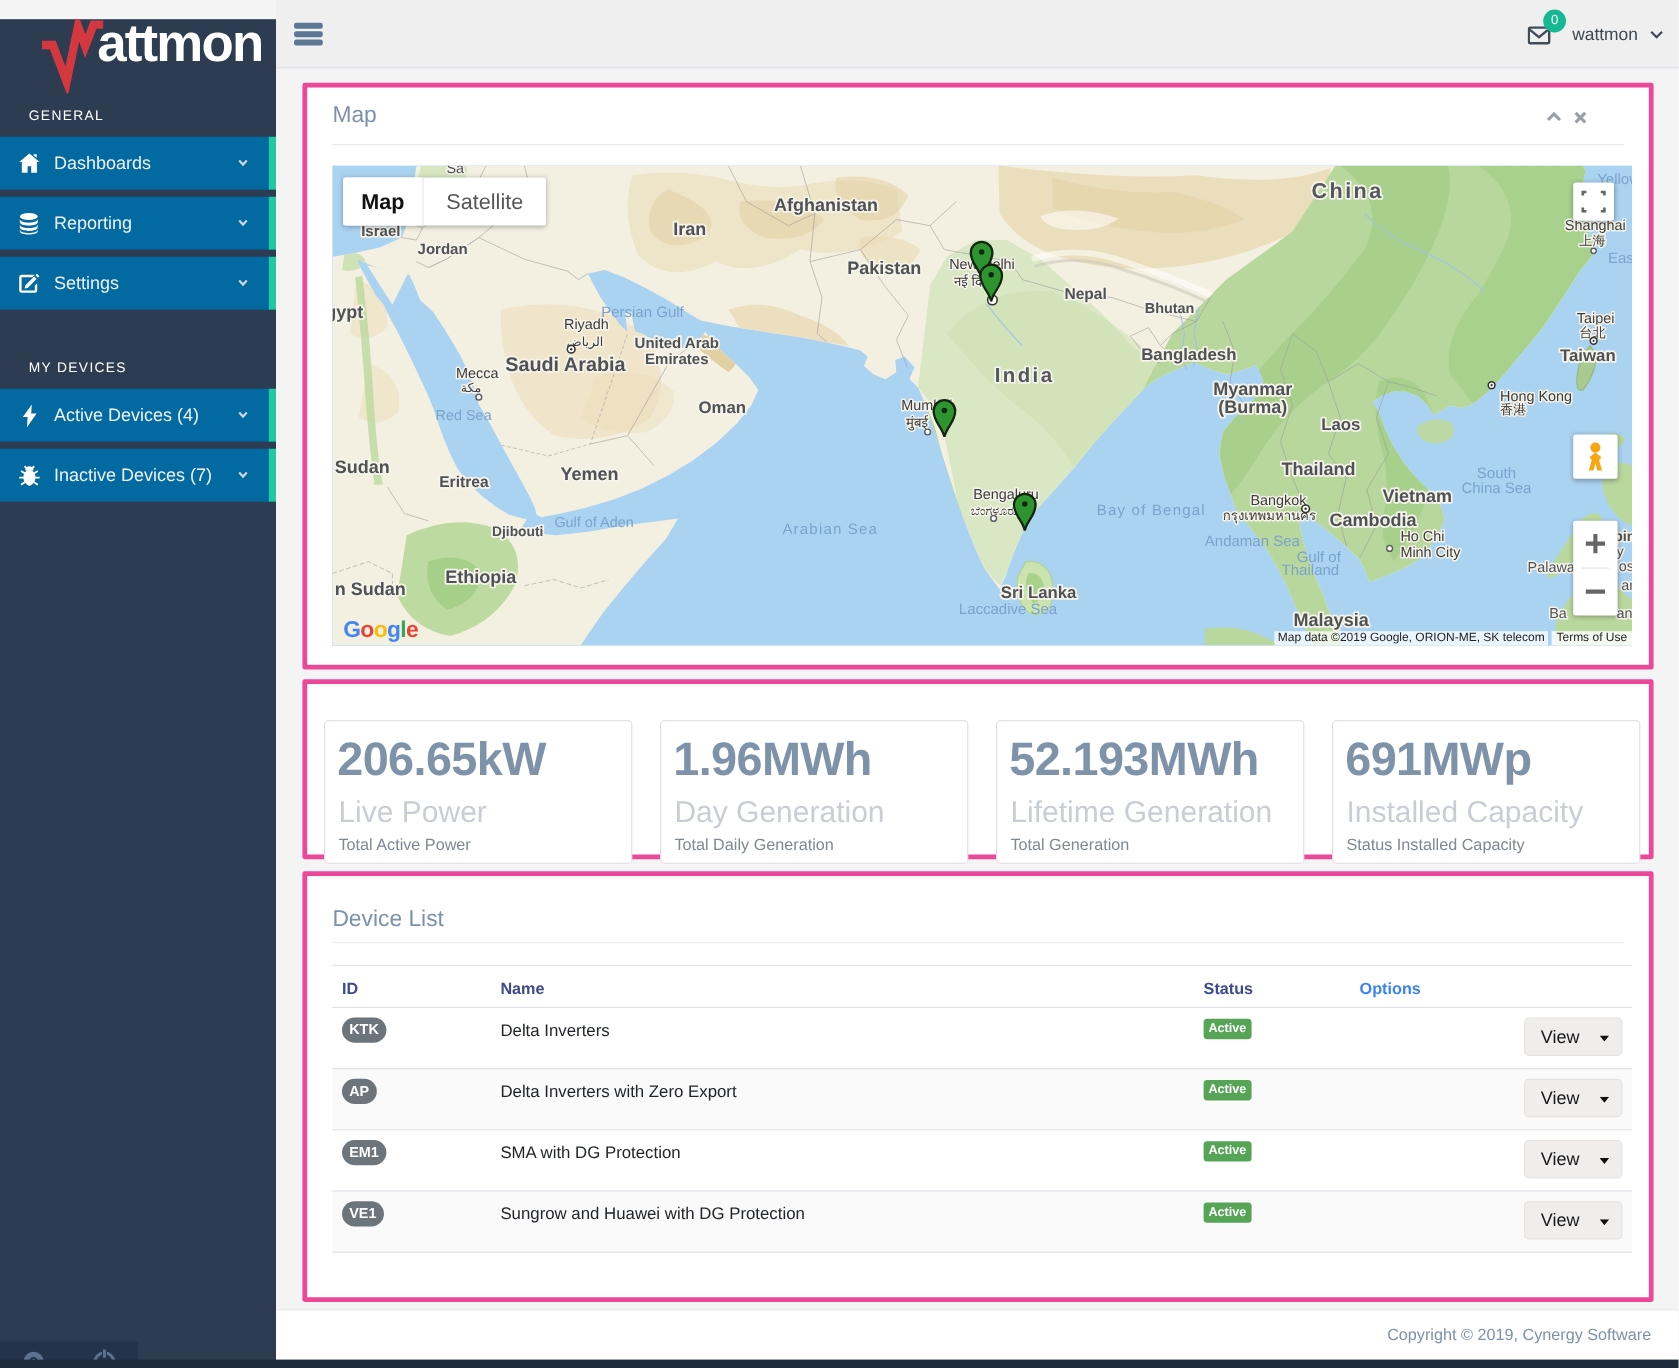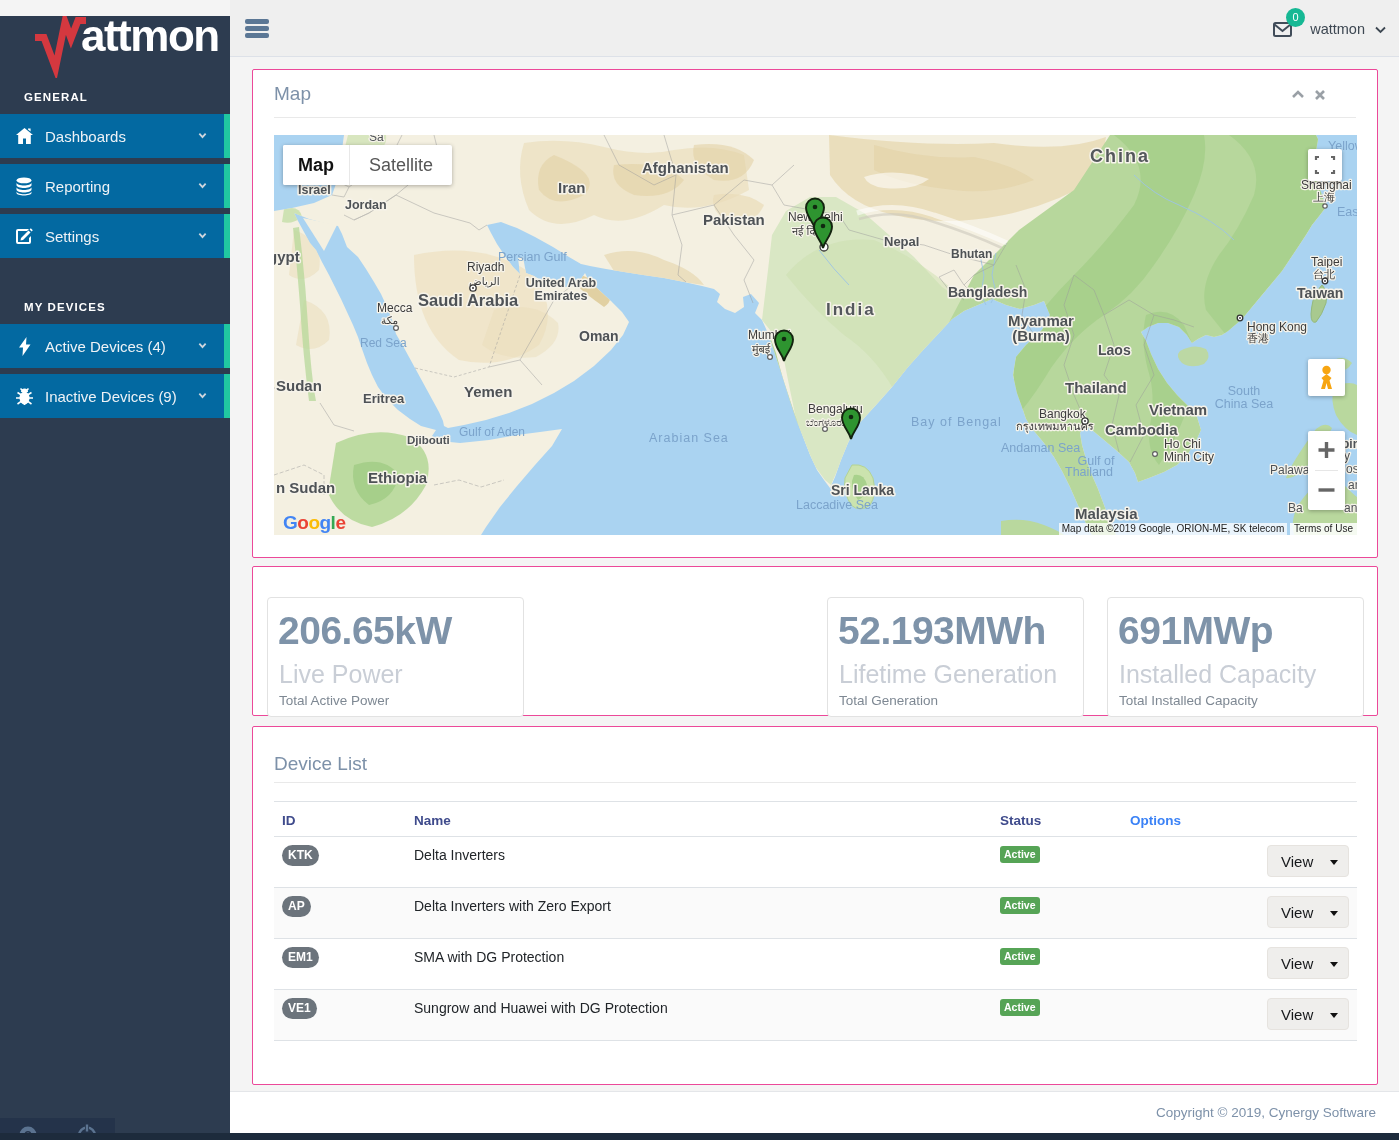--- a/index.html
+++ b/index.html
@@ -3,37 +3,37 @@
 <meta charset="utf-8">
 <title>wattmon</title>
 <style>
   * { margin:0; padding:0; box-sizing:border-box; }
   html,body { font-family:"Liberation Sans", sans-serif; }
   #page { position:relative; width:1399px; height:1140px; background:#f4f4f4; overflow:hidden; }
   .abs { position:absolute; }
 
   
   #sidebar { position:absolute; left:0; top:16px; width:230px; height:1140px; background:#2d3c50; z-index:5;padding-left:28px; }
-  .sgroup-label { position:absolute; left:24px; color:#fff; font-size:11.5px; font-weight:bold; letter-spacing:1.1px; }
+  .sgroup-label { position:absolute; left:24px; color:#fff; font-size:11.5px; font-weight:normal; letter-spacing:1.1px; }
   .sitem { position:absolute; left:0; width:230px; height:44px; background:#0369a1; }
   .sitem .bar { position:absolute; right:0; top:0; width:6px; height:44px; background:#21c8a1; }
   .sitem .txt { position:absolute; left:45px; top:14px; font-size:15px; color:#eef2f6; }
   .sitem .chev { position:absolute; right:23px; top:17px; width:9px; height:9px; }
   .sitem svg.icn { position:absolute; left:15px; top:13px; }
   #sfoot { position:absolute; left:0; top:1102px; width:115px; height:34px; background:#24334a; }
 
   
   #topbar { position:absolute; left:230px; top:0; width:1169px; height:57px; background:#efefef; border-bottom:1px solid #dde1e8; z-index:4; }
   .hline { position:absolute; left:15px; width:24px; height:5px; border-radius:2px; background:#5b7795; }
   #mailwrap { position:absolute; right:96px; top:8px; }
   #badge0 { position:absolute; left:13px; top:0; width:19px; height:19px; border-radius:50%; background:#16b894; color:#fff; font-size:11px; text-align:center; line-height:19px; }
   #uname { position:absolute; right:13px; top:21px; font-size:14.5px; color:#3d4752; }
 
   
-  .panel { position:absolute; left:252px; width:1126px; background:#fff; border:1px solid #ec4899; border-radius:2px;padding-left:44px; }
+  .panel { position:absolute; left:252px; width:1126px; background:#fff; border:4px solid #ec4899; border-radius:2px;padding-left:44px; }
   .ptitle { position:absolute; left:21px; font-size:19px; color:#7d91a9; }
   .pdivider { position:absolute; left:21px; right:21px; height:1px; background:#e9e9e9; }
 
   
   .scard { position:absolute; top:10px; width:257px; height:120px; background:#fff; border:1px solid #e2e2e2; border-radius:4px;margin-top:20px; }
   .snum { position:absolute; left:10px; top:11px; font-size:39px; font-weight:bold; color:#7e93a9; letter-spacing:-0.5px; }
   .slabel { position:absolute; left:11px; top:62px; font-size:25px; color:#c9ced6; }
   .ssub { position:absolute; left:11px; top:95px; font-size:13.5px; color:#7e8893; }
 
   
@@ -311,29 +311,34 @@
       <div class="abs" style="left:1016px; top:388px; width:67px; height:12px; background:rgba(255,255,255,.86); font-size:10px; color:#222; text-align:center; line-height:12px;">Terms of Use</div>
     </div>
   </div>
 
   <div class="panel" id="statspanel" style="top:566px; height:150px;">
     <div class="scard" style="left:14px">
       <div class="snum">206.65kW</div>
         <div class="slabel">Live Power</div>
         <div class="ssub">Total Active Power</div>
     </div>
+    <div class="scard" style="left:294px">
+      <div class="snum">1.96MWh</div>
+        <div class="slabel">Day Generation</div>
+        <div class="ssub">Total Daily Generation</div>
+    </div>
     <div class="scard" style="left:574px">
       <div class="snum">52.193MWh</div>
         <div class="slabel">Lifetime Generation</div>
         <div class="ssub">Total Generation</div>
     </div>
     <div class="scard" style="left:854px">
       <div class="snum">691MWp</div>
         <div class="slabel">Installed Capacity</div>
-        <div class="ssub">Total Installed Capacity</div>
+        <div class="ssub">Status Installed Capacity</div>
     </div>
   </div>
 
   <div class="panel" id="devpanel" style="top:726px; height:359px;">
     <div class="ptitle" style="top:26px">Device List</div>
     <div class="pdivider" style="top:55px"></div>
     <div id="dtable">
       <div class="trow" style="top:0; height:35px;">
         <div class="th" style="left:8px">ID</div>
         <div class="th" style="left:140px">Name</div>
@@ -446,21 +451,21 @@
         </svg>
       <div class="bar"></div>
     </div>
     <div class="sitem" style="top:358px">
       <svg class="icn" width="19" height="19" viewBox="0 0 19 19">
           <ellipse cx="9.5" cy="11" rx="5" ry="6.5" fill="#fff"></ellipse>
           <path d="M6 5 a3.5 3.5 0 0 1 7 0 Z" fill="#fff"></path>
           <path d="M9.5 4 v14 M1 11 h17 M2.5 5.5 l4 2.5 M16.5 5.5 l-4 2.5 M2.5 17 l4 -2.8 M16.5 17 l-4 -2.8" stroke="#fff" stroke-width="1.6"></path>
           <path d="M5.5 1.5 l2 2 M13.5 1.5 l-2 2" stroke="#fff" stroke-width="1.6"></path>
         </svg>
-      <div class="txt">Inactive Devices (9)</div>
+      <div class="txt">Inactive Devices (7)</div>
       <svg class="chev" viewBox="0 0 10 10">
           <path d="M1.5 3 L5 6.8 L8.5 3" fill="none" stroke="#cfd6dd" stroke-width="2"></path>
         </svg>
       <div class="bar"></div>
     </div>
 
     <div id="sfoot">
       <svg width="115" height="34" viewBox="0 0 115 34">
         <circle cx="28" cy="17" r="8.5" fill="#5b7390"></circle>
         <text x="28" y="22" font-size="13" font-weight="bold" fill="#24334a" text-anchor="middle" font-family="Liberation Sans, sans-serif">?</text>

